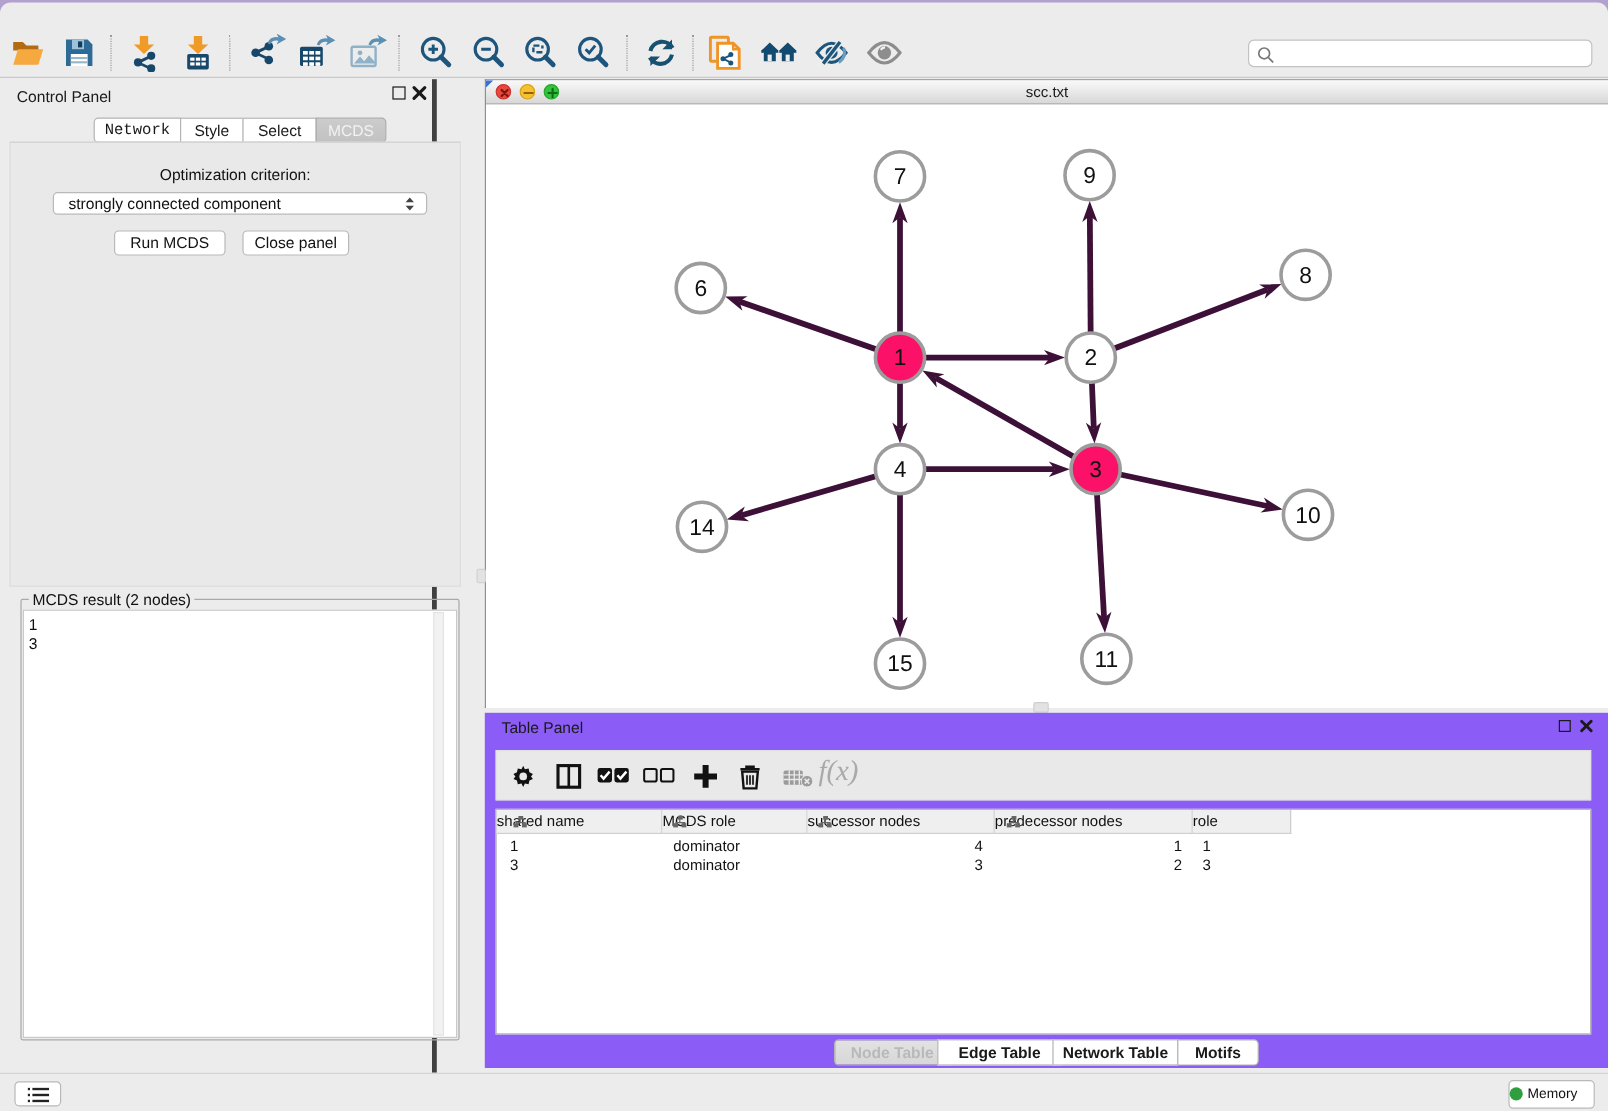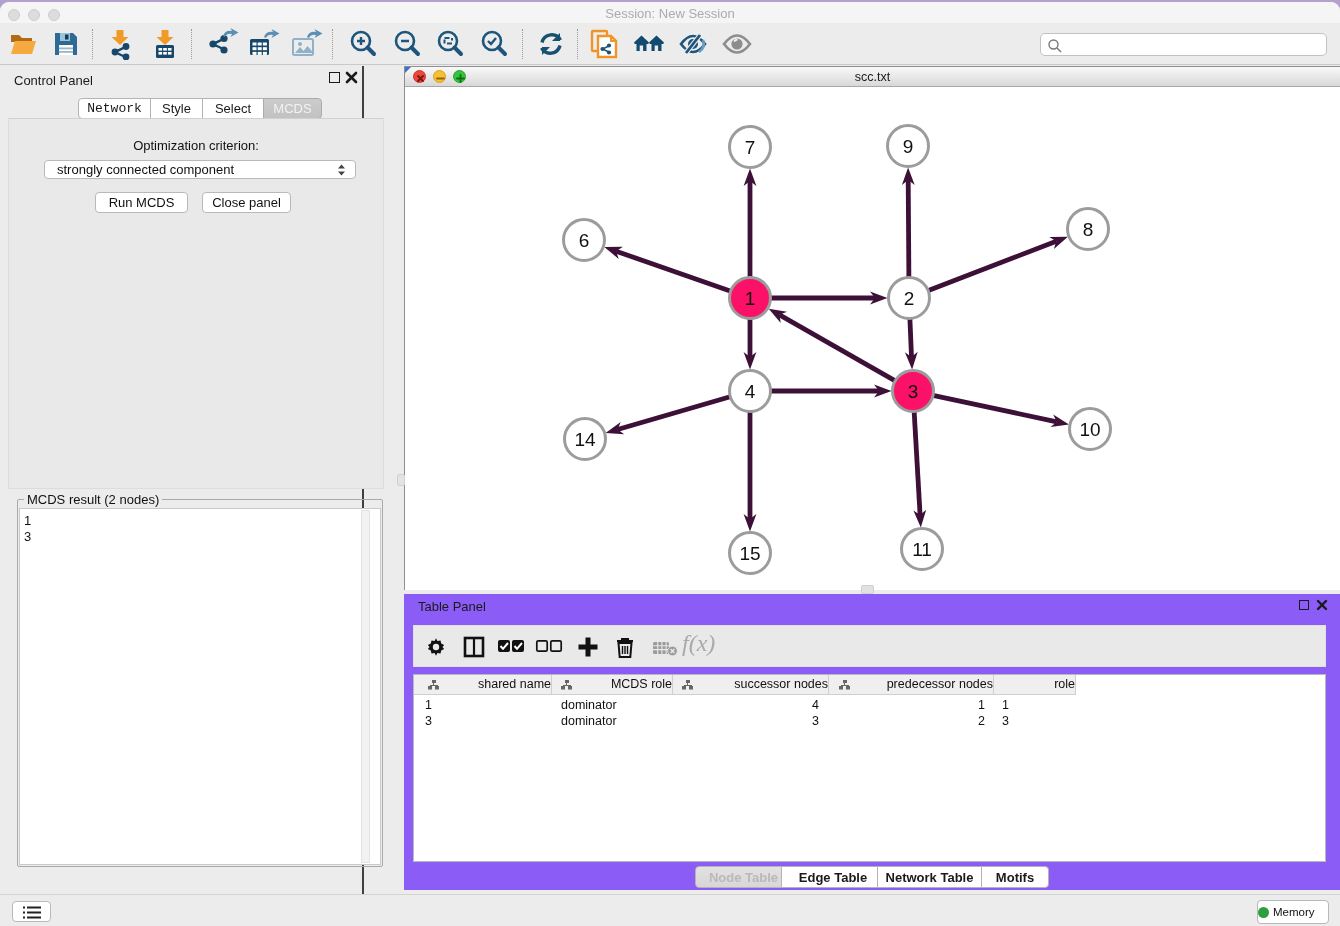--- a/index.html
+++ b/index.html
@@ -8,21 +8,21 @@
 .win { position:absolute; left:0; top:2px; width:1340px; height:924px; background:#ececec; border-radius:9px 9px 0 0; overflow:hidden; }
 .titlebar { position:absolute; left:0; top:0; width:1340px; height:21px; background:#f5f5f5; }
 .tl { position:absolute; top:7px; width:12px; height:12px; border-radius:50%; background:#dcdcdc; border:1px solid #cdcdcd; }
 .apptitle { position:absolute; top:4px; left:0; width:1340px; text-align:center; font-size:13px; color:#ababab; }
 .toolbar { position:absolute; left:0; top:21px; width:1340px; height:42px; background:#ececec; border-bottom:1px solid #c9c9c9; }
 .tsep { position:absolute; top:6px; height:30px; width:0; border-left:1px dotted #9a9a9a; }
 .ticon { position:absolute; top:5px; }
 .searchbox { position:absolute; left:1040px; top:10px; width:287px; height:23px; background:#fff; border:1px solid #c2c2c2; border-radius:5px; }
 .searchbox svg { position:absolute; left:6px; top:4px; }
 
-.cp { position:absolute; left:0; top:64px; width:364px; height:828px; background:#ececec; border-right:2px solid #404040;padding-left:33px; }
+.cp { position:absolute; left:0; top:64px; width:364px; height:828px; background:#ececec; border-right:4px solid #404040;padding-left:33px; }
 .cptitle { position:absolute; left:14px; top:7px; font-size:13px; color:#1a1a1a; }
 .tabs { position:absolute; left:78px; top:32px; height:21px; }
 .tab { position:absolute; top:0; height:21px; background:#fff; border:1px solid #b4b4b4; font-size:13px; text-align:center; line-height:20px; color:#1a1a1a; }
 .innerpanel { position:absolute; left:8px; top:52px; width:376px; height:371px; background:#e9e9e9; border:1px solid #dcdcdc; border-top:1px solid #d0d0d0; }
 .optlabel { position:absolute; left:0; top:72px; width:392px; text-align:center; font-size:13px; color:#111; }
 .dropdown { position:absolute; left:44px; top:94px; width:312px; height:19px; background:#fff; border:1px solid #b9b9b9; border-radius:4px; font-size:13px; line-height:17px; color:#111; padding-left:12px; }
 .btn { position:absolute; top:126px; height:21px; background:#fff; border:1px solid #b9b9b9; border-radius:4px; font-size:13px; text-align:center; line-height:19px; color:#111; }
 .mcdsgroup { position:absolute; left:17px; top:433px; width:366px; height:368px; border:1px solid #a9a9a9; border-radius:2px; }
 .mcdslabel { position:absolute; left:6px; top:-8px; background:#ececec; padding:0 3px; font-size:13px; color:#111; }
 .mcdstext { position:absolute; left:1px; top:8px; width:362px; height:357px; background:#fff; border:1px solid #c9c9c9; font-size:13px; color:#111; padding:4px 4px; line-height:16px; }
@@ -31,46 +31,40 @@
 .netwin { position:absolute; left:404px; top:64px; width:936px; height:524px; border:1px solid #8f8f8f; border-right:none; background:#fff; }
 .nettitle { position:absolute; left:0; top:0; width:935px; height:20px; background:linear-gradient(#f9f9f9,#d8d8d8); border-bottom:1px solid #a8a8a8; }
 .nettitletext { position:absolute; top:3px; width:100%; text-align:center; font-size:12.5px; color:#1a1a1a; }
 .mb { position:absolute; top:3px; width:13px; height:13px; border-radius:50%; }
 .netcanvas { position:absolute; left:0; top:21px; width:935px; height:502px; background:#fff; }
 
 .tp { position:absolute; left:404px; top:592px; width:936px; height:296px; background:#8b5cf6; }
 .tptitle { position:absolute; left:14px; top:5px; font-size:13px; color:#1a1a1a; }
 .tptoolbar { position:absolute; left:9px; top:31px; width:913px; height:42px; background:#e9e9e9; border:1px solid #e0e0e0; }
 .tbl { position:absolute; left:9px; top:80px; width:913px; height:188px; background:#fff; border:1px solid #b9b9b9; }
-.th { position:absolute; top:0; height:20px; background:#efefef; border-right:1px solid #cfcfcf; border-bottom:1px solid #cfcfcf; font-size:12.5px; text-align:right; line-height:19px; color:#111; }
+.th { position:absolute; top:0; height:20px; background:#efefef; border-right:1px solid #cfcfcf; border-bottom:1px solid #cfcfcf; font-size:12.5px; text-align:left; line-height:19px; color:#111; }
 .td { position:absolute; font-size:12.5px; color:#111; height:16px; line-height:16px; }
 .btabs { position:absolute; left:291px; top:272px; height:22px; }
 .btab { position:absolute; top:0; height:22px; background:#fff; border:1px solid #b4b4b4; font-size:13px; font-weight:bold; text-align:center; line-height:21px; color:#1a1a1a; }
 .hic { position:absolute; top:5px; width:11px; height:10px; background:
   linear-gradient(#666,#666) 3.5px 0/4px 3px no-repeat,
   linear-gradient(#666,#666) 0 6px/4px 3.5px no-repeat,
   linear-gradient(#666,#666) 7px 6px/4px 3.5px no-repeat,
   linear-gradient(#666,#666) 5px 2px/1.4px 4px no-repeat,
   linear-gradient(#666,#666) 1.5px 4.5px/8.4px 1.4px no-repeat,
   linear-gradient(#666,#666) 1.5px 4.5px/1.4px 2px no-repeat,
   linear-gradient(#666,#666) 9px 4.5px/1.4px 2px no-repeat; }
 
 .statusbar { position:absolute; left:0; top:892px; width:1340px; height:34px; background:#ececec; border-top:1px solid #d4d4d4; }
 .listbtn { position:absolute; left:12px; top:6px; width:39px; height:21px; background:#fff; border:1px solid #b9b9b9; border-radius:4px; }
 .membtn { position:absolute; right:11px; top:5px; width:72px; height:24px; background:#fff; border:1px solid #b9b9b9; border-radius:4px; font-size:11.5px; line-height:22px; text-align:left; color:#111; }
 </style>
 </head>
 <body>
 <div class="win">
-<div class="titlebar">
-  <div class="tl" style="left:8px;"></div>
-  <div class="tl" style="left:28px;"></div>
-  <div class="tl" style="left:48px;"></div>
-  <div class="apptitle">Session: New Session</div>
-</div>
 <div class="toolbar">
   <div class="ticon" style="left:7px;"><svg width="32" height="32" viewBox="0 0 32 32">
           <path d="M4 7 h8 l3 3 h10 v4 H4 z" fill="#b36b13"></path>
           <path d="M4 26 L8 13 h21 l-4 13 z" fill="#f5a93f"></path>
         </svg></div>
   <div class="ticon" style="left:50px;"><svg width="32" height="32" viewBox="0 0 32 32">
           <path d="M5 5 h18 l4 4 v18 H5 z" fill="#2e6a96"></path>
           <rect x="10" y="5" width="10" height="8" fill="#9dc3da"></rect>
           <rect x="15" y="6.5" width="3.5" height="5" fill="#123c5a"></rect>
           <rect x="9" y="17" width="14" height="10" fill="#fff"></rect>

